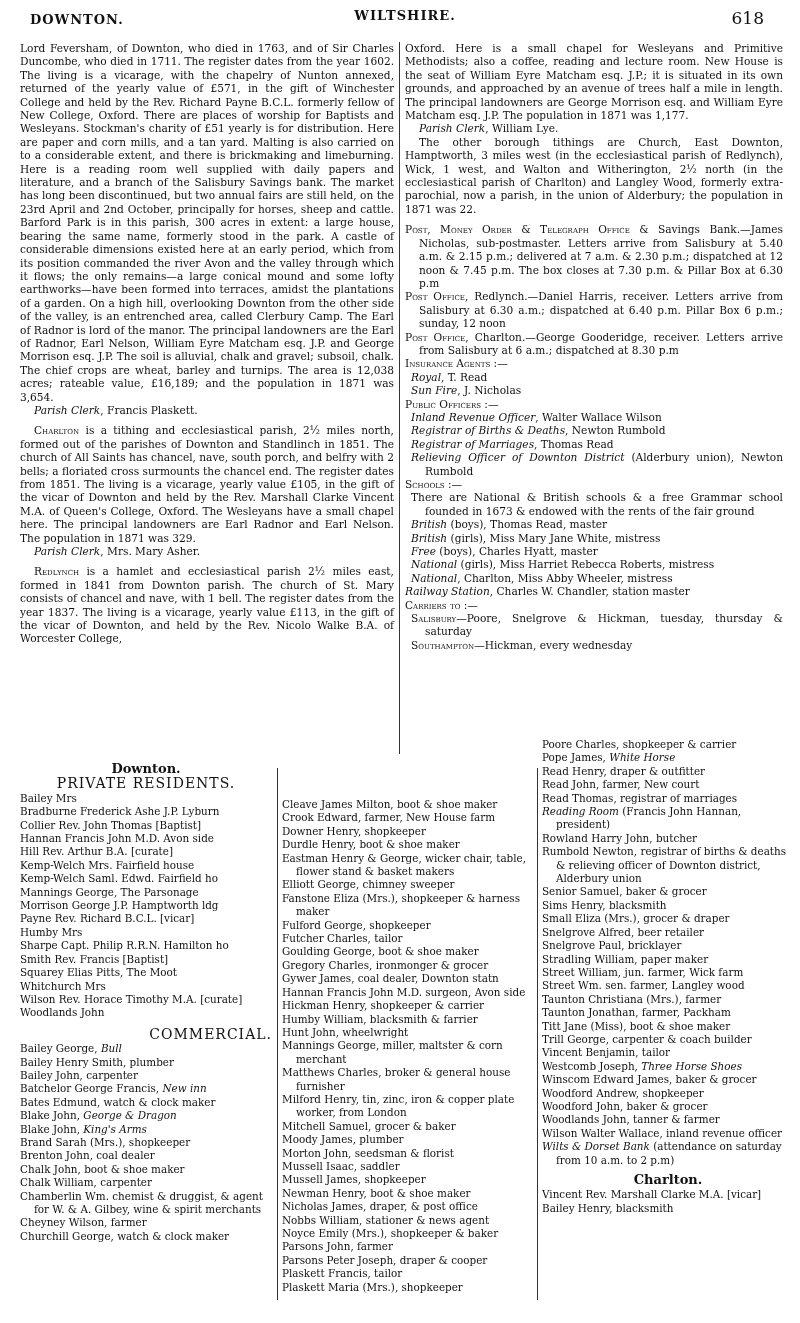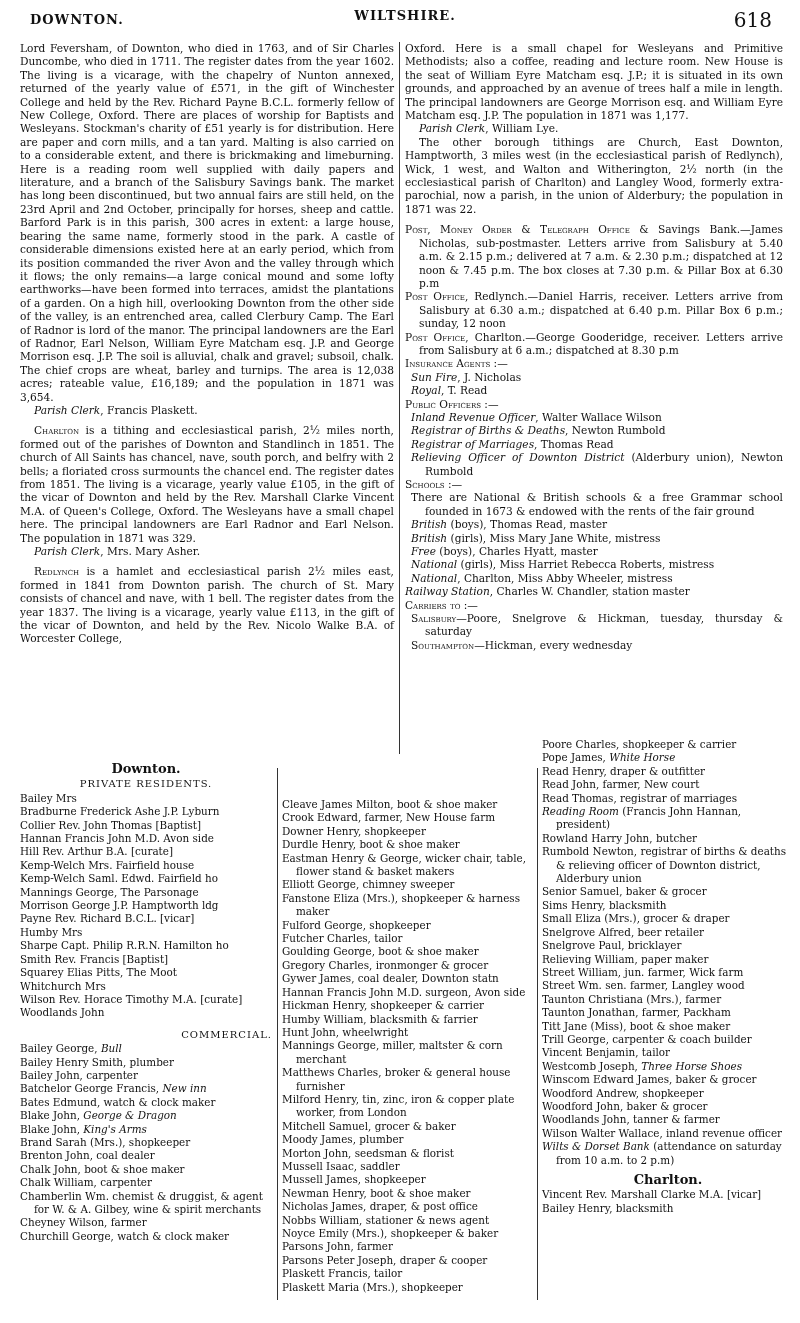--- a/index.html
+++ b/index.html
@@ -1,34 +1,34 @@
 <!DOCTYPE html>
 <html><head>
 <meta charset="utf-8">
 <style>
   html,body{margin:0;padding:0;background:#fff;}
   body{width:800px;height:1323px;overflow:hidden;position:relative;color:#111;
        font-family:"DejaVu Serif","Liberation Serif",serif;}
   .hdr{position:absolute;top:6px;left:30px;right:20px;height:28px;}
   .hdr .left{position:absolute;left:0;top:6px;font-size:13px;font-weight:bold;letter-spacing:1px;}
   .hdr .center{position:absolute;left:0;right:0;top:2px;text-align:center;font-size:13px;font-weight:bold;letter-spacing:1px;}
-  .hdr .right{position:absolute;right:8px;top:2px;font-size:20px;margin-left:29px;}
+  .hdr .right{position:absolute;right:16px;top:2px;font-size:17px;margin-left:29px;}
   .col{position:absolute;font-size:10.6px;line-height:13.4px;text-align:justify;}
   .col p{margin:0;}
   .upleft{left:20px;top:42px;width:374px;}
   .upright{left:405px;top:42px;width:378px;}
   .vline{position:absolute;width:1px;background:#333;}
   .ind{text-indent:14px;}
   .sub2{padding-left:20px;text-indent:-14px;}
   .sc{font-variant:small-caps;}
   .gap{height:7px;}
   .dir{position:absolute;top:760px;font-size:10.4px;line-height:13.4px;}
   .dir .entry{padding-left:14px;text-indent:-14px;}
   .dir .town{text-align:center;font-size:13px;font-weight:bold;margin:2px 0 2px;}
-  .dir .sect{text-align:center;font-size:10px;letter-spacing:1px;margin:1px 0;}
+  .dir .sect{text-align:center;font-size:14px;letter-spacing:1px;margin:1px 0;}
   .d1{left:20px;width:252px;}
   .d2{left:282px;width:252px;}
   .d3{left:542px;width:252px;}
   i{font-style:italic;}
 </style>
 </head>
 <body>
 
 <div class="hdr">
   <span class="left">DOWNTON.</span>
@@ -51,22 +51,22 @@
   <p class="ind"><i>Parish Clerk</i><span>, William Lye.</span></p>
   <p class="ind">The other borough tithings are Church, East Downton, Hamptworth, 3 miles west (in the ecclesiastical parish of Redlynch), Wick, 1 west, and Walton and Witherington, 2½ north (in the ecclesiastical parish of Charlton) and Langley Wood, formerly extra-parochial, now a parish, in the union of Alderbury; the population in 1871 was 22.</p>
   <div class="gap"></div>
   <div id="postoffices">
       <p class="sub2" style="padding-left: 14px;"><span class="sc">Post, Money Order &amp; Telegraph Office &amp;</span> <span>Savings Bank.—James Nicholas, sub-postmaster. Letters arrive from Salisbury at 5.40 a.m. &amp; 2.15 p.m.; delivered at 7 a.m. &amp; 2.30 p.m.; dispatched at 12 noon &amp; 7.45 p.m. The box closes at 7.30 p.m. &amp; Pillar Box at 6.30 p.m</span></p>
       <p class="sub2" style="padding-left: 14px;"><span class="sc">Post Office,</span> <span> Redlynch.—Daniel Harris, receiver. Letters arrive from Salisbury at 6.30 a.m.; dispatched at 6.40 p.m. Pillar Box 6 p.m.; sunday, 12 noon</span></p>
       <p class="sub2" style="padding-left: 14px;"><span class="sc">Post Office,</span> <span> Charlton.—George Gooderidge, receiver. Letters arrive from Salisbury at 6 a.m.; dispatched at 8.30 p.m</span></p>
     </div>
   <p class="sc">Insurance Agents :—</p>
   <div id="insurance">
+      <p class="sub2"><i>Royal</i><span>, T. Read</span></p>
       <p class="sub2"><i>Sun Fire</i><span>, J. Nicholas</span></p>
-      <p class="sub2"><i>Royal</i><span>, T. Read</span></p>
     </div>
   <p class="sc">Public Officers :—</p>
   <div id="officers">
       <p class="sub2"><i>Inland Revenue Officer</i><span>, Walter Wallace Wilson</span></p>
       <p class="sub2"><i>Registrar of Births &amp; Deaths</i><span>, Newton Rumbold</span></p>
       <p class="sub2"><i>Registrar of Marriages</i><span>, Thomas Read</span></p>
       <p class="sub2"><i>Relieving Officer of Downton District</i><span> (Alderbury union), Newton Rumbold</span></p>
     </div>
   <p class="sc">Schools :—</p>
   <p class="sub2" style="padding-left:20px;">There are National &amp; British schools &amp; a free Grammar school founded in 1673 &amp; endowed with the rents of the fair ground</p>
@@ -171,21 +171,21 @@
       <div class="entry"><span>Read John, farmer, New court</span></div>
       <div class="entry"><span>Read Thomas, registrar of marriages</span></div>
       <div class="entry"><i>Reading Room</i><span> (Francis John Hannan, president)</span></div>
       <div class="entry"><span>Rowland Harry John, butcher</span></div>
       <div class="entry"><span>Rumbold Newton, registrar of births &amp; deaths &amp; relieving officer of Downton district, Alderbury union</span></div>
       <div class="entry"><span>Senior Samuel, baker &amp; grocer</span></div>
       <div class="entry"><span>Sims Henry, blacksmith</span></div>
       <div class="entry"><span>Small Eliza (Mrs.), grocer &amp; draper</span></div>
       <div class="entry"><span>Snelgrove Alfred, beer retailer</span></div>
       <div class="entry"><span>Snelgrove Paul, bricklayer</span></div>
-      <div class="entry"><span>Relieving William, paper maker</span></div>
+      <div class="entry"><span>Stradling William, paper maker</span></div>
       <div class="entry"><span>Street William, jun. farmer, Wick farm</span></div>
       <div class="entry"><span>Street Wm. sen. farmer, Langley wood</span></div>
       <div class="entry"><span>Taunton Christiana (Mrs.), farmer</span></div>
       <div class="entry"><span>Taunton Jonathan, farmer, Packham</span></div>
       <div class="entry"><span>Titt Jane (Miss), boot &amp; shoe maker</span></div>
       <div class="entry"><span>Trill George, carpenter &amp; coach builder</span></div>
       <div class="entry"><span>Vincent Benjamin, tailor</span></div>
       <div class="entry"><span>Westcomb Joseph, </span><i>Three Horse Shoes</i></div>
       <div class="entry"><span>Winscom Edward James, baker &amp; grocer</span></div>
       <div class="entry"><span>Woodford Andrew, shopkeeper</span></div>

